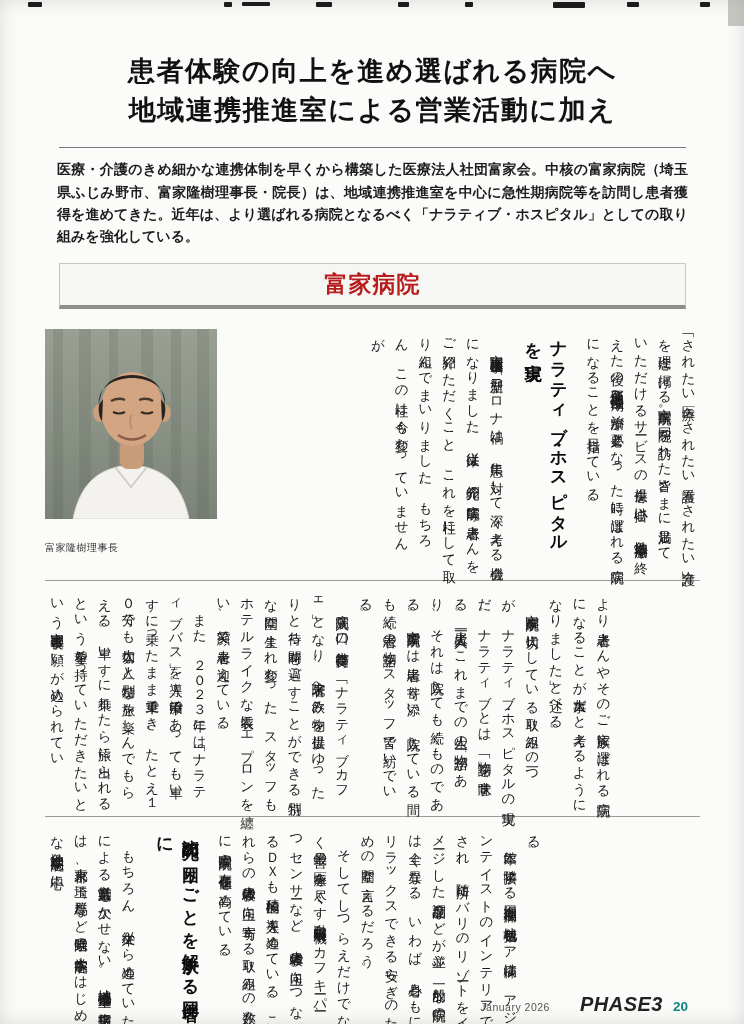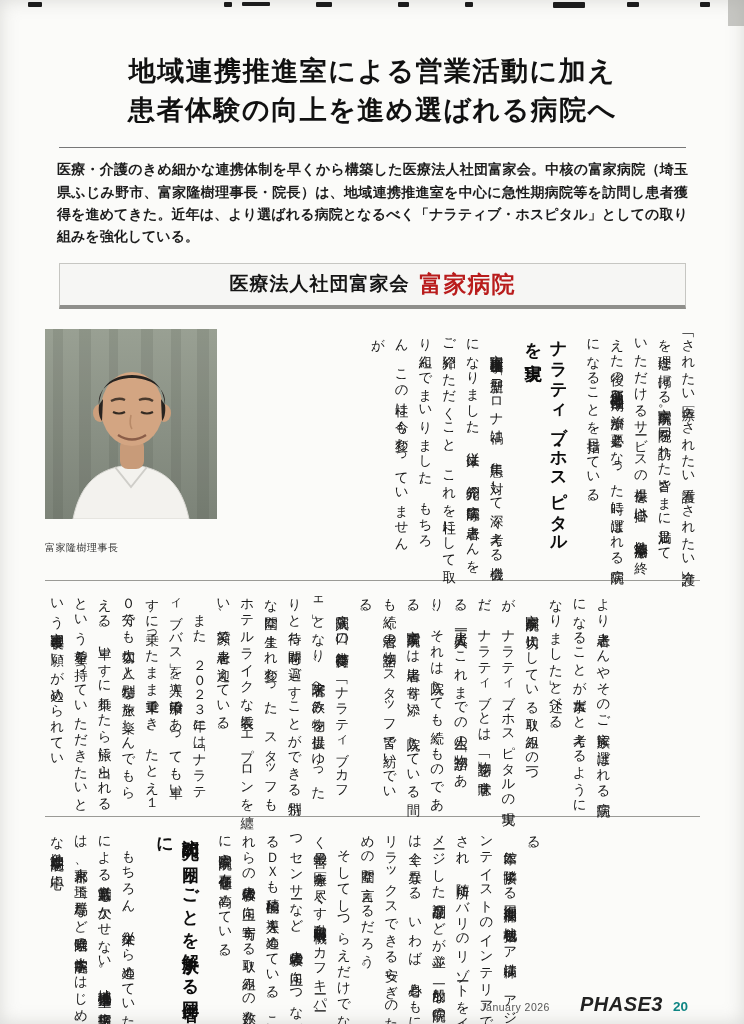--- a/index.html
+++ b/index.html
@@ -117,30 +117,29 @@
   <div class="mark m5"></div>
   <div class="mark m6"></div>
   <div class="mark m7"></div>
   <div class="mark m8"></div>
   <div class="mark m9"></div>
   <div class="corner-smudge"></div>
 
   <div class="content">
 
     <h1 class="title">
+      <span>患者体験の向上を進め選ばれる病院へ</span>
       <span>地域連携推進室による営業活動に加え</span>
-      <span>患者体験の向上を進め選ばれる病院へ</span>
     </h1>
 
     <hr class="title-rule">
 
     <p class="lead">医療・介護のきめ細かな連携体制を早くから構築した医療法人社団富家会。中核の富家病院（埼玉県ふじみ野市、富家隆樹理事長・院長）は、地域連携推進室を中心に急性期病院等を訪問し患者獲得を進めてきた。近年は、より選ばれる病院となるべく「ナラティブ・ホスピタル」としての取り組みを強化している。</p>
 
     <div class="org-bar">
-      <span class="org-group">医療法人社団富家会</span>
       <span class="org-hospital">富家病院</span>
     </div>
 
     <div class="band1">
       <div class="photo-col">
         <svg class="photo-frame" viewBox="0 0 172 190" aria-hidden="true">
           <defs>
             <linearGradient id="bg" x1="0" y1="0" x2="0" y2="1">
               <stop offset="0" stop-color="#99a093"></stop>
               <stop offset="1" stop-color="#7c8378"></stop>

